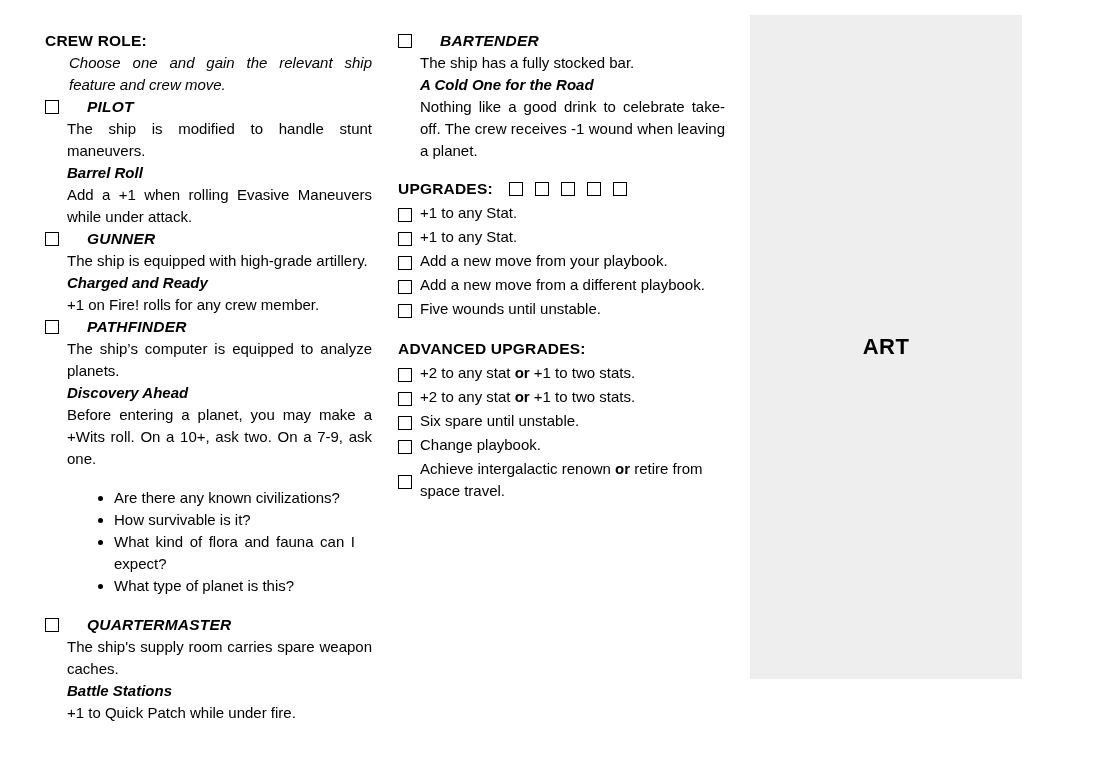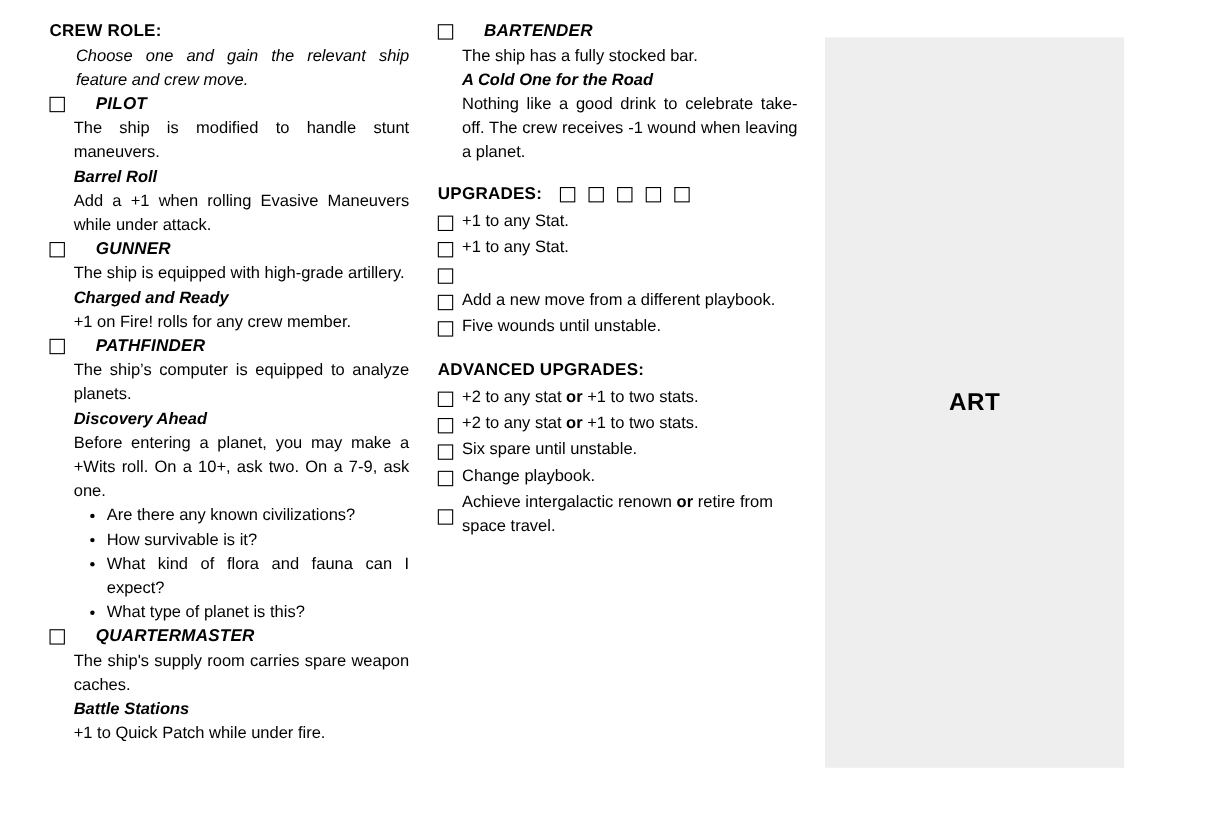--- a/index.html
+++ b/index.html
@@ -4,21 +4,21 @@
 <style>
   html,body { margin:0; padding:0; }
   body {
     width:1115px; height:760px;
     background:#ffffff;
     color:#000;
     font-family:"Liberation Sans", sans-serif;
     position:relative;
     overflow:hidden;
   }
-  .col { position:absolute; top:18px; }
+  .col { position:absolute; top:30px; }
   #col1 { left:45px;  width:327px; }
   #col2 { left:398px; width:327px; }
 
   p { margin:0; }
   .h {
     font-weight:700;
     font-size:15.5px;
     line-height:22px;
     letter-spacing:.2px;
   }
@@ -52,21 +52,21 @@
   .cb {
     display:inline-block;
     flex:none;
     width:12px; height:12px;
     border:1.8px solid #000;
     background:#fff;
     box-sizing:content-box;
   }
 
   ul.qs {
-    margin:0;
+    margin:17px;
     padding-left:52px;
     list-style:disc outside;
   }
   ul.qs li {
     font-size:15px;
     line-height:22px;
     text-align:justify;
   }
 
   .heading-row {
@@ -93,21 +93,21 @@
     font-size:15px;
     line-height:22px;
   }
   .b { font-weight:700; }
 
   .gap16 { height:16px; }
   .gap18 { height:18px; }
 
   #artbox {
     position:absolute;
-    left:750px; top:34px;
+    left:750px; top:15px;
     width:272px; height:664px;
     background:#eeeeee;
     display:flex;
     align-items:center;
     justify-content:center;
   }
   #art-label {
     font-weight:700;
     font-size:22px;
     letter-spacing:.5px;
@@ -197,20 +197,21 @@
     <div class="uprow">
       <span class="cb"></span>
       <span class="uptext">+1 to any Stat.</span>
     </div>
     <div class="uprow">
       <span class="cb"></span>
       <span class="uptext">+1 to any Stat.</span>
     </div>
     <div class="uprow">
       <span class="cb"></span>
+      <span class="uptext">Add a new move from your playbook.</span>
     </div>
     <div class="uprow">
       <span class="cb"></span>
       <span class="uptext">Add a new move from a different playbook.</span>
     </div>
     <div class="uprow">
       <span class="cb"></span>
       <span class="uptext">Five wounds until unstable.</span>
     </div>
   </div>

